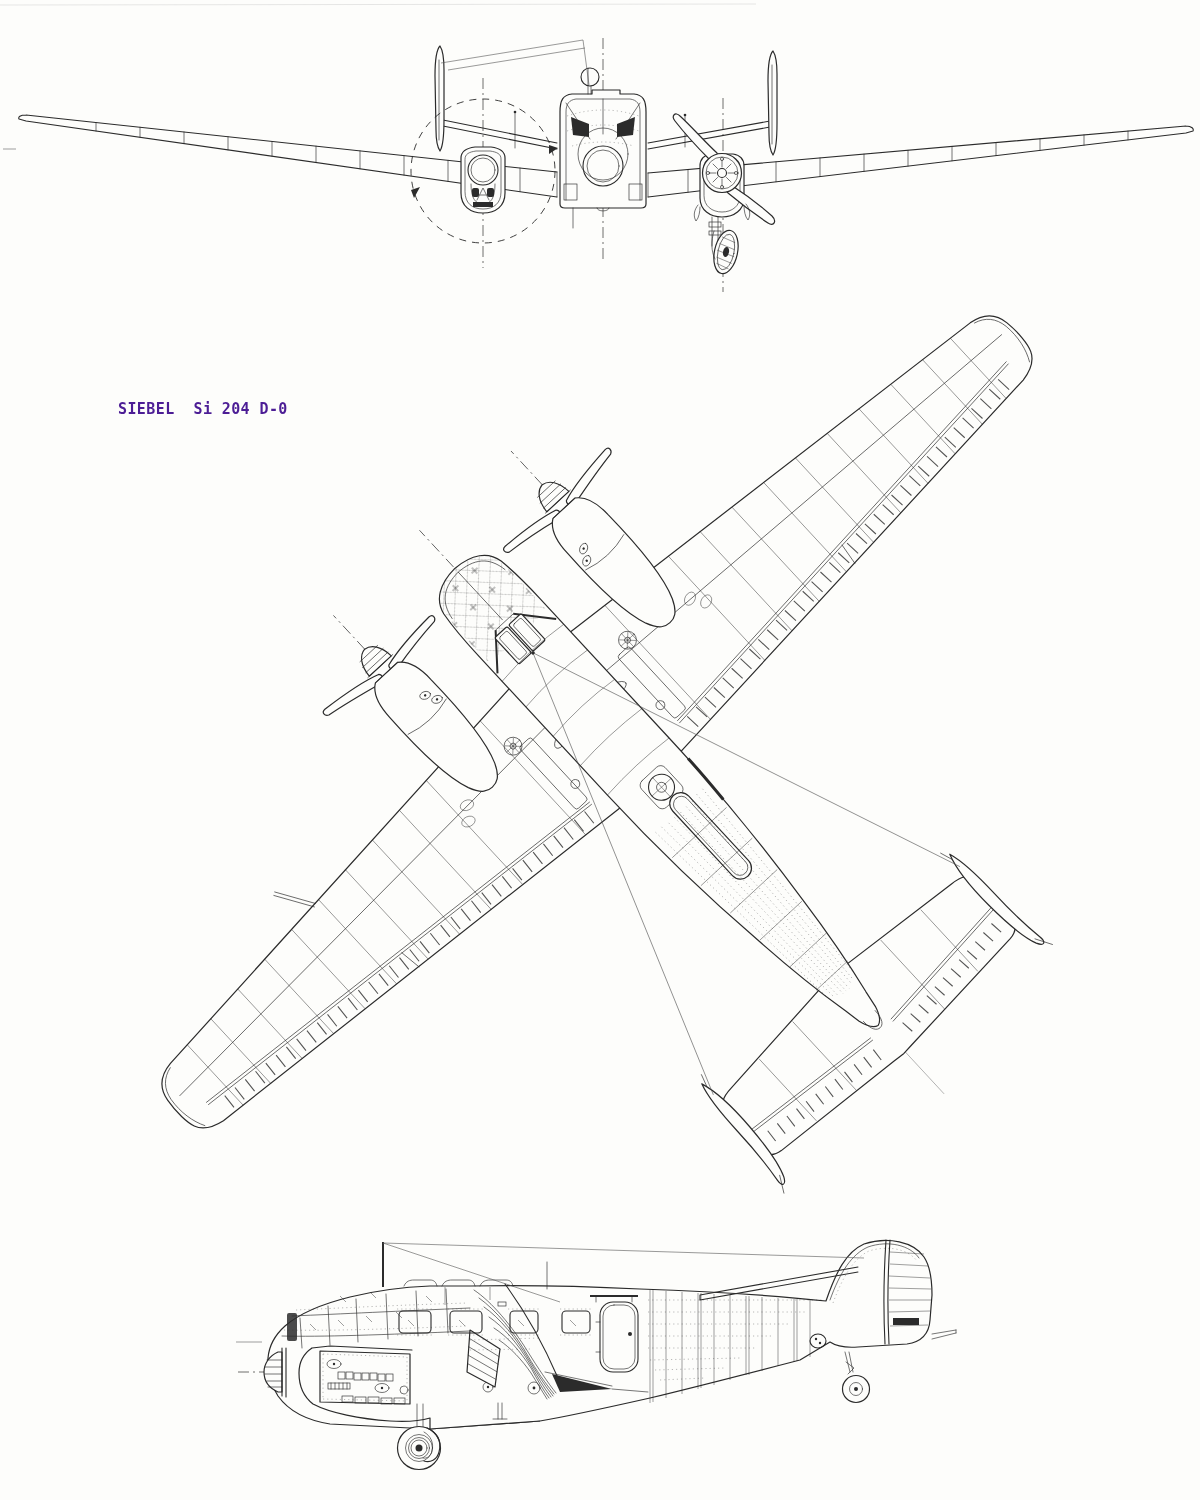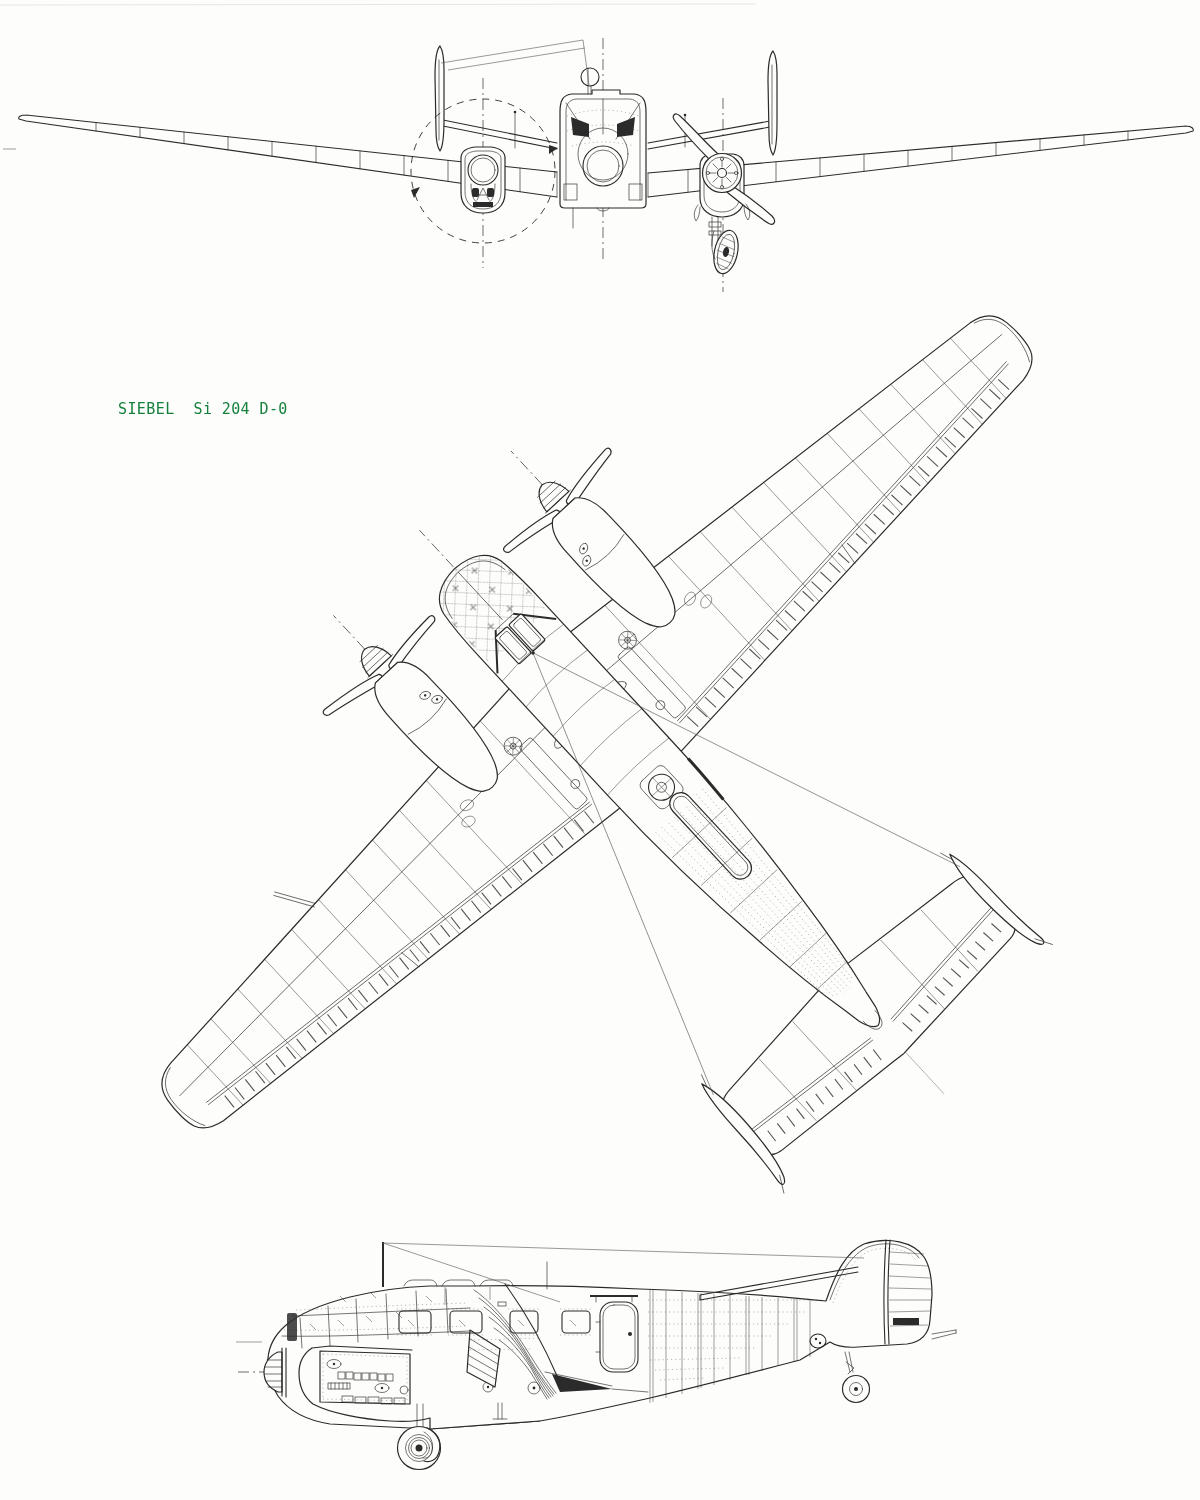--- a/index.html
+++ b/index.html
@@ -1,19 +1,19 @@
 <!DOCTYPE html>
 <html><head>
 <meta charset="utf-8">
 <style>
   html,body{margin:0;padding:0;background:#e8e8e6;}
   #page{position:relative;width:1200px;height:1500px;background:#fdfdfb;margin:0 auto;overflow:hidden;
         font-family:"DejaVu Sans Mono", monospace;}
-  #title-label{position:absolute;left:118px;top:400px;font-size:15px;font-weight:normal;
-        color:#15803d;letter-spacing:.4px;white-space:pre;user-select:none;}
+  #title-label{position:absolute;left:118px;top:400px;font-size:15px;font-weight:bold;
+        color:#4c1d95;letter-spacing:.4px;white-space:pre;user-select:none;}
   svg{position:absolute;left:0;top:0;}
   .ln{fill:none;stroke:#2b2b2b;stroke-width:1.1;stroke-linecap:round;stroke-linejoin:round;}
   .fw{fill:#fdfdfb;stroke:#2b2b2b;stroke-width:1.2;stroke-linejoin:round;}
   .thin{fill:none;stroke:#2b2b2b;stroke-width:0.65;stroke-linecap:round;}
   .lt{fill:none;stroke:#2b2b2b;stroke-width:0.6;opacity:.75;}
   .thick{fill:none;stroke:#2b2b2b;stroke-width:2;}
   .dark{fill:#2b2b2b;stroke:none;}
   .dd{fill:none;stroke:#4a4a4a;stroke-width:0.8;stroke-dasharray:11 4 2 4;}
   .dsh{fill:none;stroke:#2b2b2b;stroke-width:0.9;stroke-dasharray:7 6;}
   .riv{fill:none;stroke:#2b2b2b;stroke-width:0.6;stroke-dasharray:1.2 3;opacity:.55;}

